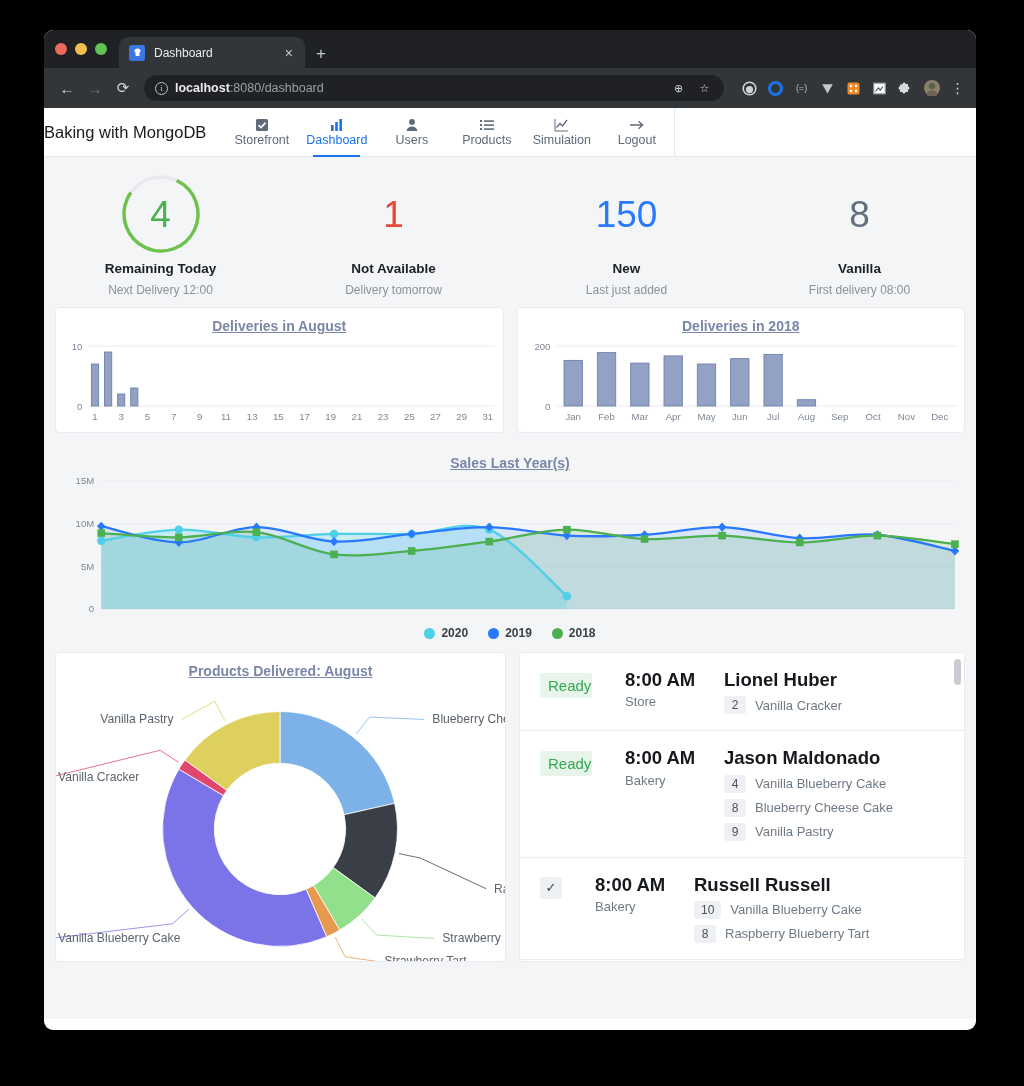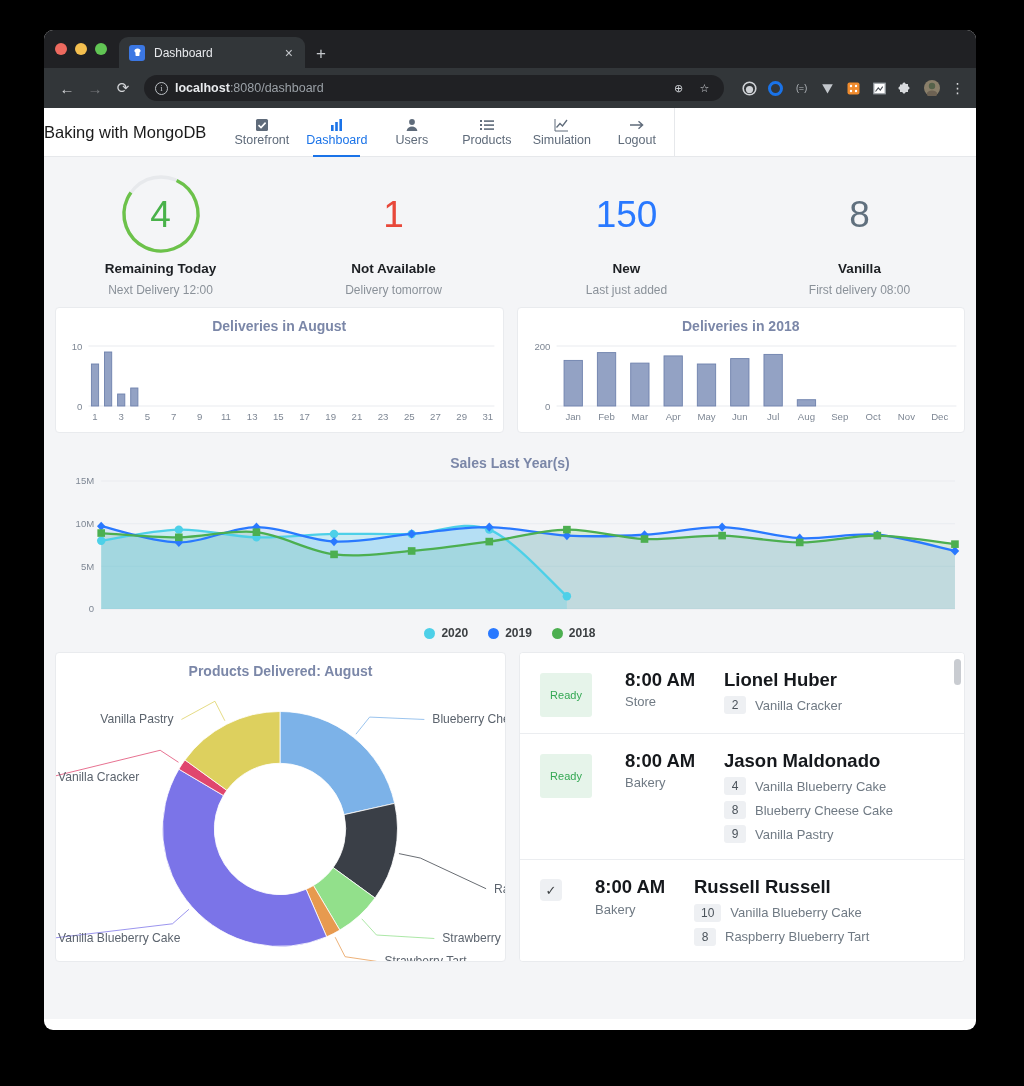--- a/index.html
+++ b/index.html
@@ -114,20 +114,21 @@
   .ring svg { position: absolute; inset: 0; }
   .ring .kpi-num { height: auto; }
   .kpi-title { font-size: 13.5px; font-weight: 700; color: #1c1f23; margin-top: 4px; }
   .kpi-sub { font-size: 12px; color: #8a9199; margin-top: 7px; }
 
   
   .card { background: #fff; border: 1px solid #e9ebee; border-radius: 4px; }
   .card-title {
     text-align: center; color: #7b87a8; font-size: 14px; font-weight: 700;
     padding: 10px 0 2px;
+    text-decoration: underline;
   }
   .row2 { display: flex; gap: 13px; padding: 0 11px; }
   .row2 > .card { flex: 1; height: 126px; }
 
   
   .minichart { width: 100%; height: 92px; display: block; }
 
   .bigcard { margin: 12px 11px 0; height: 195px; background: #f4f5f7; }
   .linechart { width: 100%; height: 152px; display: block; }
   .legend { display: flex; justify-content: center; align-items: center; gap: 20px; margin-top: 1px; text-align: right; }
@@ -136,22 +137,22 @@
 
   
   .row3 { display: flex; gap: 13px; padding: 12px 11px 0; height: 322px; }
   .donutcard { width: 451px; flex: 0 0 451px; overflow: hidden; position: relative; }
   .donutsvg { width: 100%; height: 285px; display: block; }
 
   .listcard { flex: 1; background: #fff; border: 1px solid #e9ebee; border-radius: 4px; overflow: hidden; position: relative; }
   .listscroll { height: 100%; overflow: hidden; }
   .drow { display: flex; align-items: flex-start; padding: 16px 14px 16px 20px; border-bottom: 1px solid #ebedf0; background: #fff; }
   .badge {
-    background: #e6f4ea; color: #34a853; font-size: 11px;
-    padding: 16px 8px; border-radius: 3px; margin-top: 4px;
+    background: #e6f4ea; color: #34a853; font-size: 15px;
+    padding: 4px 8px; border-radius: 3px; margin-top: 4px;
     flex: 0 0 auto; width: 52px; text-align: center;
   }
   .chk {
     width: 22px; height: 22px; background: #eef0f3; border-radius: 4px;
     display: flex; align-items: center; justify-content: center;
     color: #3c4043; font-size: 13px; margin-top: 3px; flex: 0 0 22px;
   }
   .dslot { margin-left: 33px; flex: 0 0 auto; width: 96px; }
   .dtime { font-size: 18.5px; font-weight: 700; color: #15181c; line-height: 1.15; }
   .dplace { font-size: 13px; color: #707a84; margin-top: 4px; }

